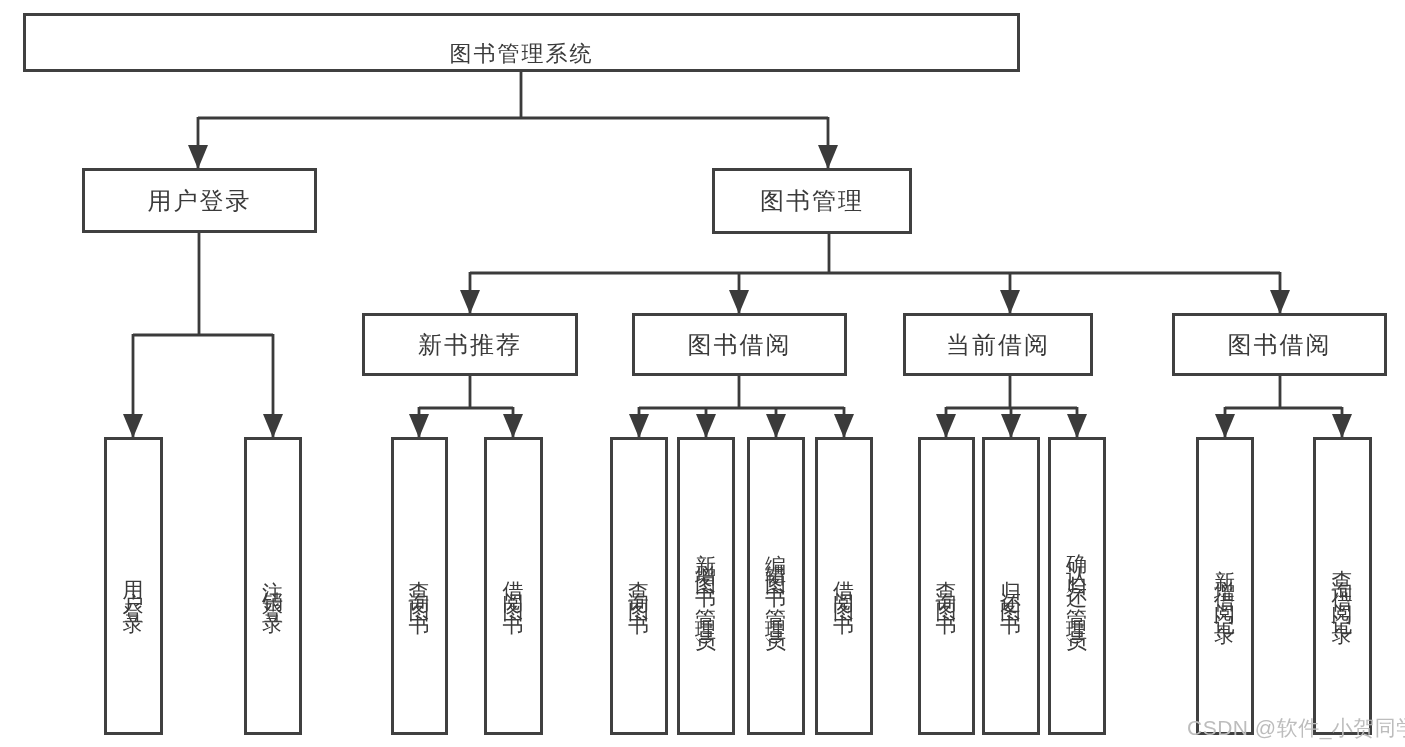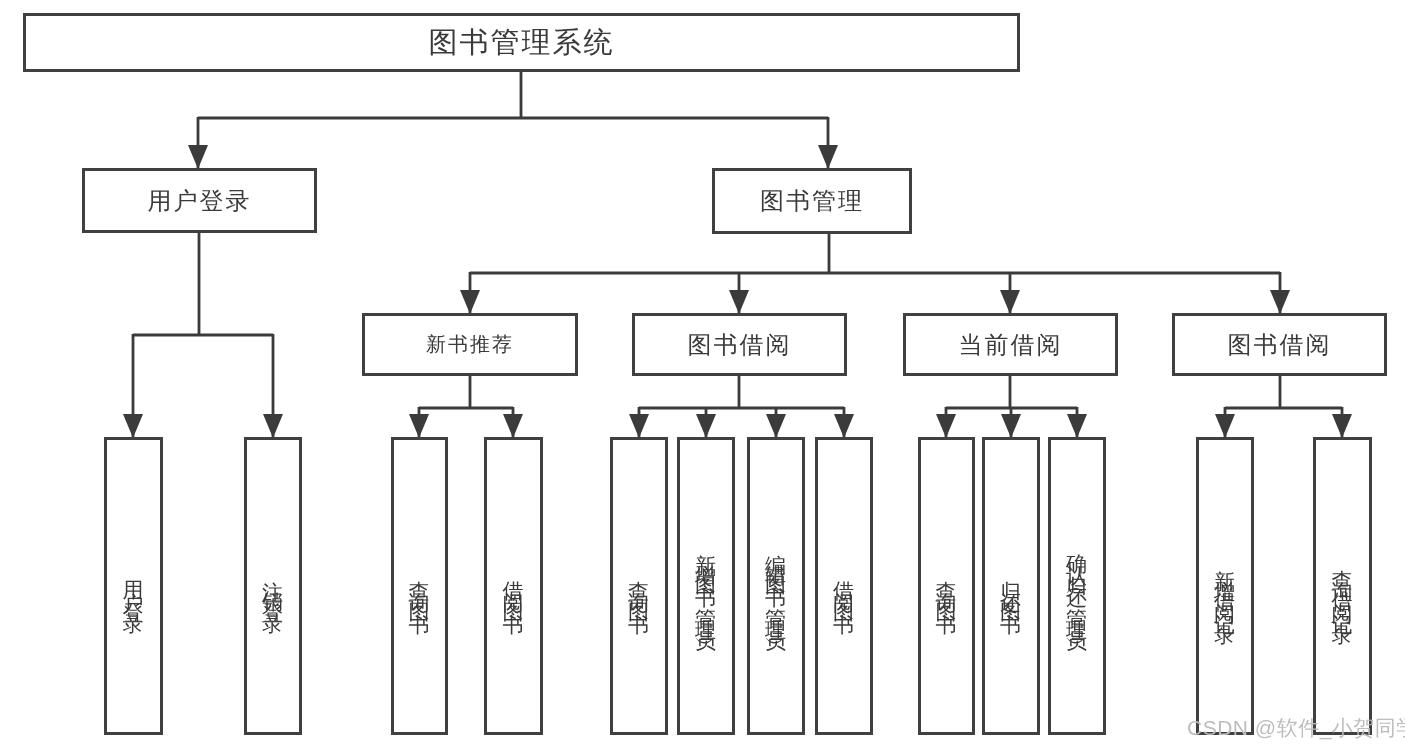--- a/index.html
+++ b/index.html
@@ -27,28 +27,28 @@
   }
   .v-label{
     writing-mode:vertical-lr;
     text-orientation:mixed;
     letter-spacing:11px;
     font-size:21px;
     line-height:1;
     white-space:nowrap;
   }
   
-  #node-root{left:23px;top:13px;width:997px;height:59px;font-size:29px;}
+  #node-root{left:23px;top:13px;width:997px;height:59px;font-size:22px;align-items:flex-end;}
   
   #node-user-login{left:82px;top:168px;width:235px;height:65px;font-size:24px;}
   #node-book-mgmt{left:712px;top:168px;width:200px;height:66px;font-size:24px;}
   
-  #node-new-book{left:362px;top:313px;width:216px;height:63px;font-size:20px;}
+  #node-new-book{left:362px;top:313px;width:216px;height:63px;font-size:24px;}
   #node-book-borrow{left:632px;top:313px;width:215px;height:63px;font-size:24px;text-align:right;}
-  #node-current-borrow{left:903px;top:313px;width:215px;height:63px;font-size:24px;}
+  #node-current-borrow{left:903px;top:313px;width:190px;height:63px;font-size:24px;}
   #node-borrow-records{left:1172px;top:313px;width:215px;height:63px;font-size:24px;}
   
   .leaf{top:437px;height:298px;}
   #leaf-user-login{left:104px;width:59px;}
   #leaf-logout{left:244px;width:58px;}
   #leaf-nb-query{left:391px;width:57px;}
   #leaf-nb-borrow{left:484px;width:59px;}
   #leaf-bb-query{left:610px;width:58px;}
   #leaf-bb-add{left:677px;width:58px;}
   #leaf-bb-edit{left:747px;width:58px;}

